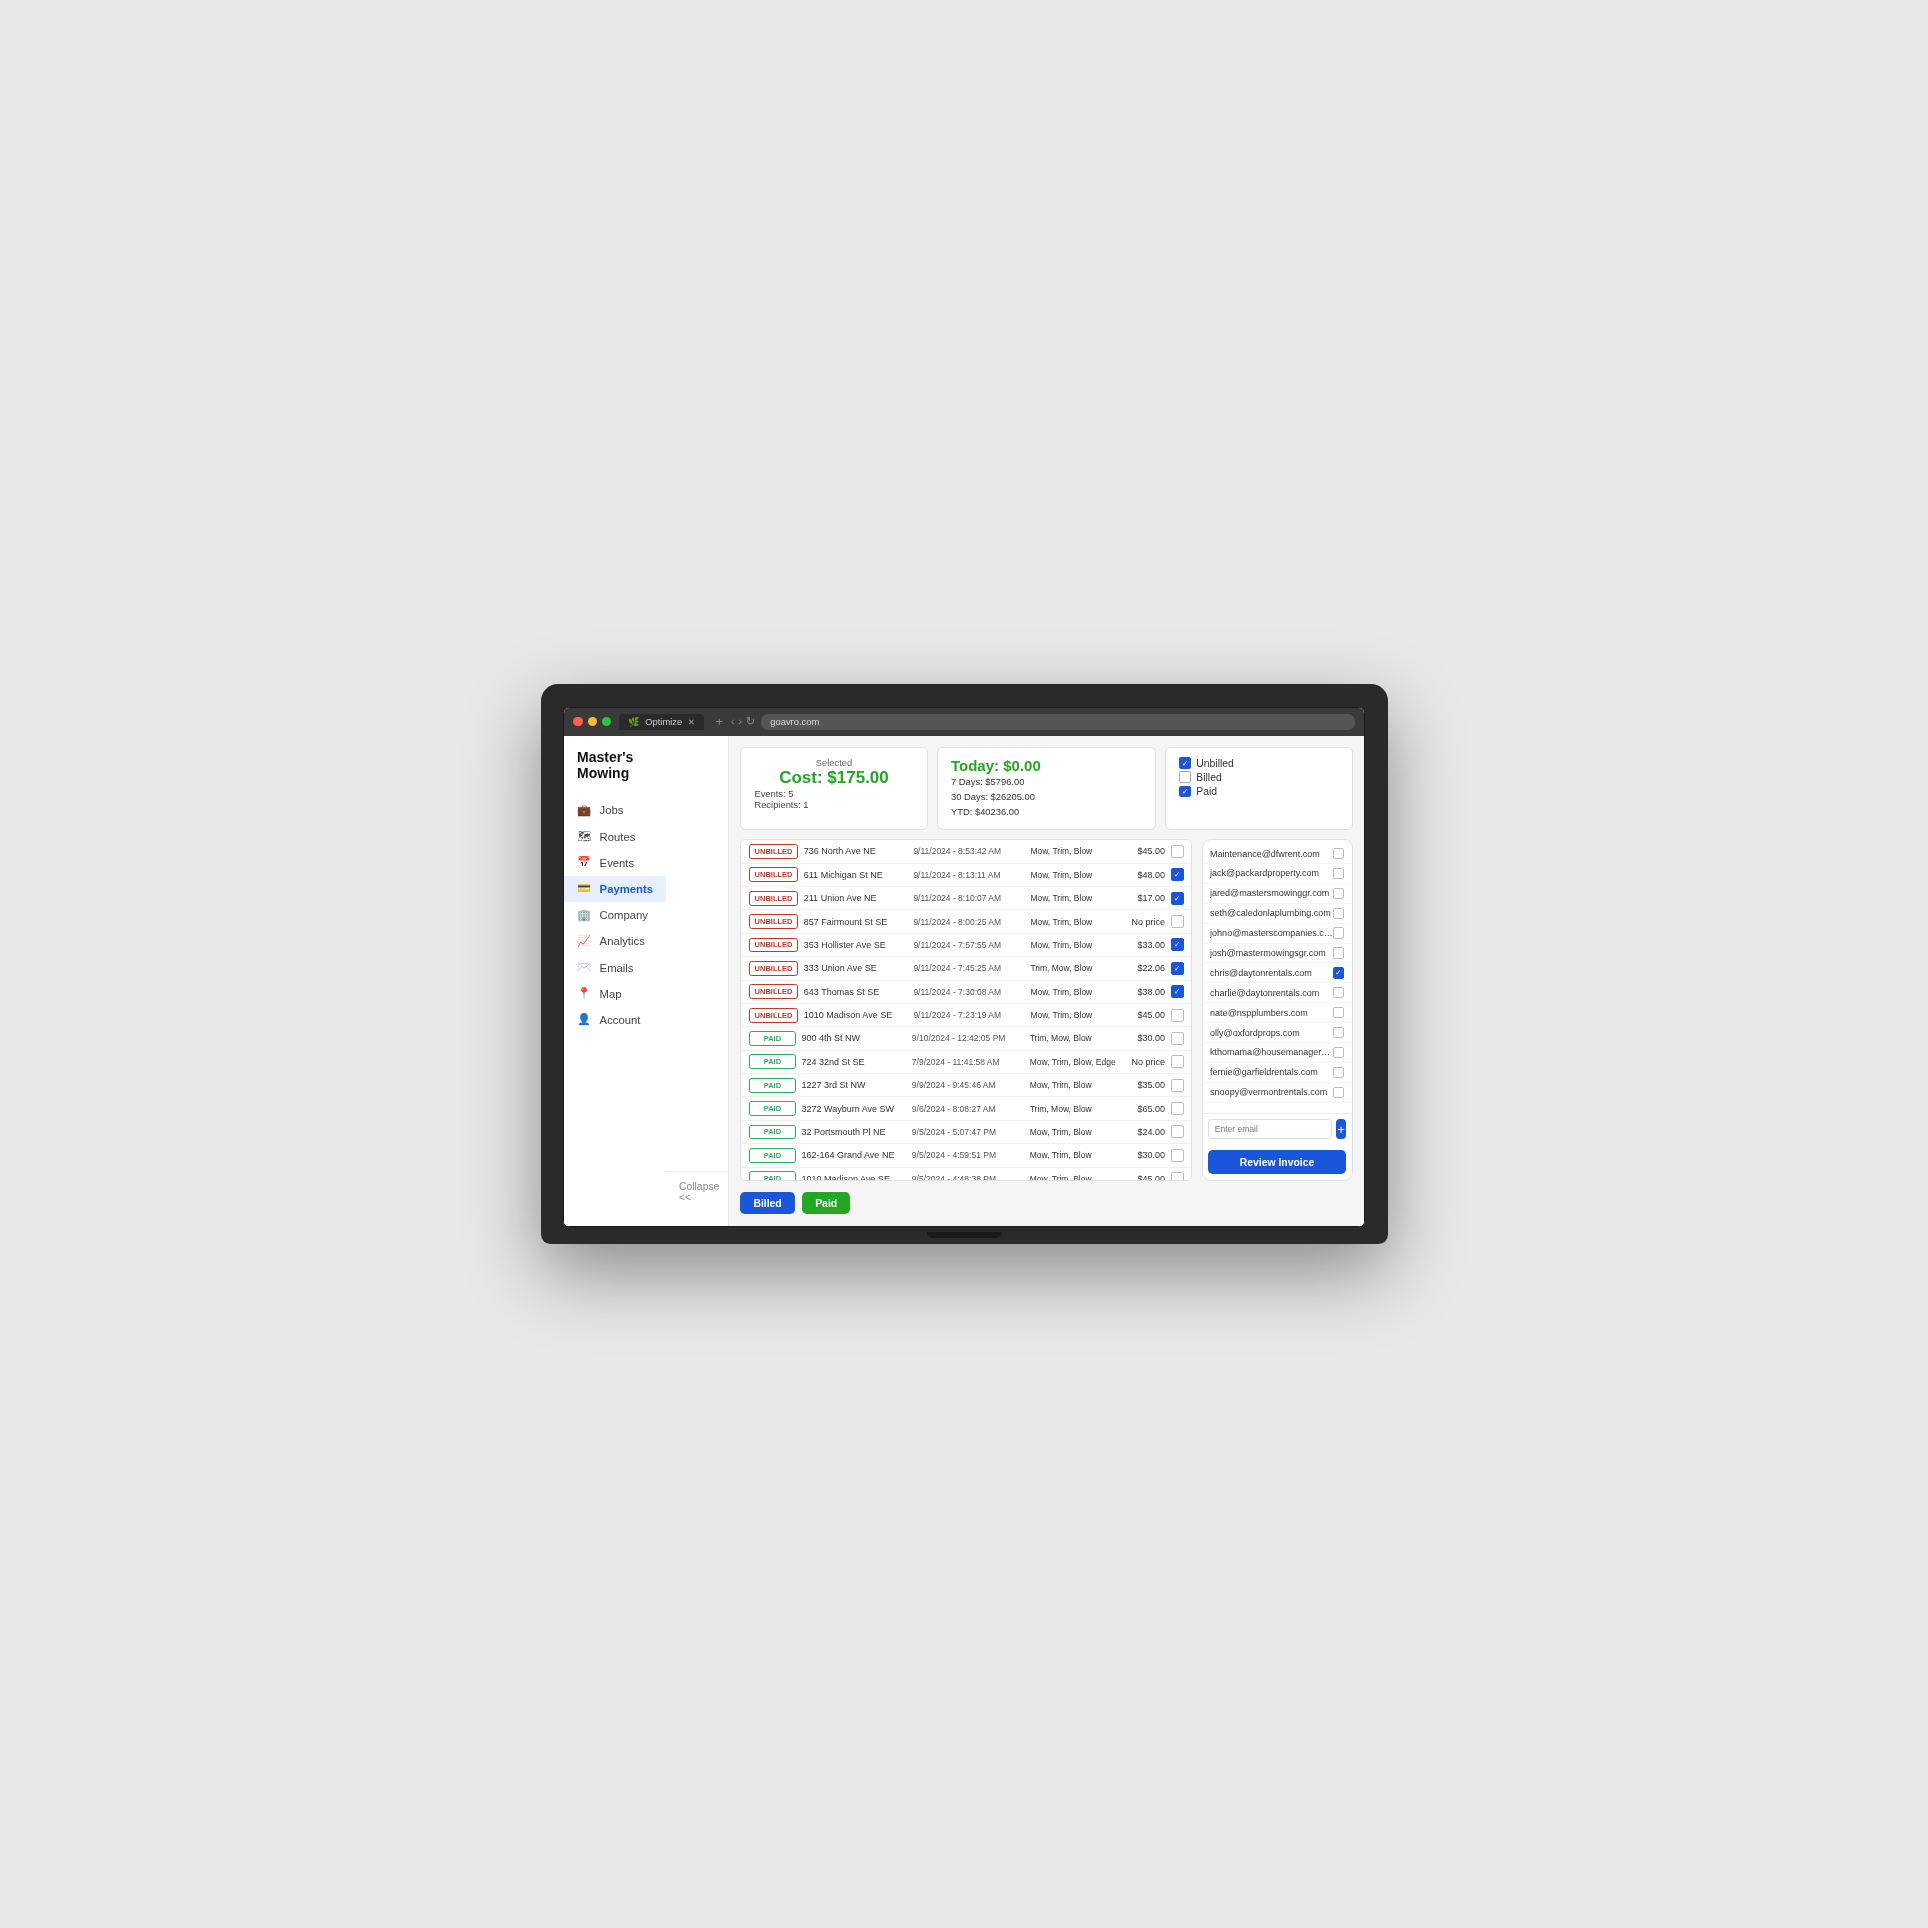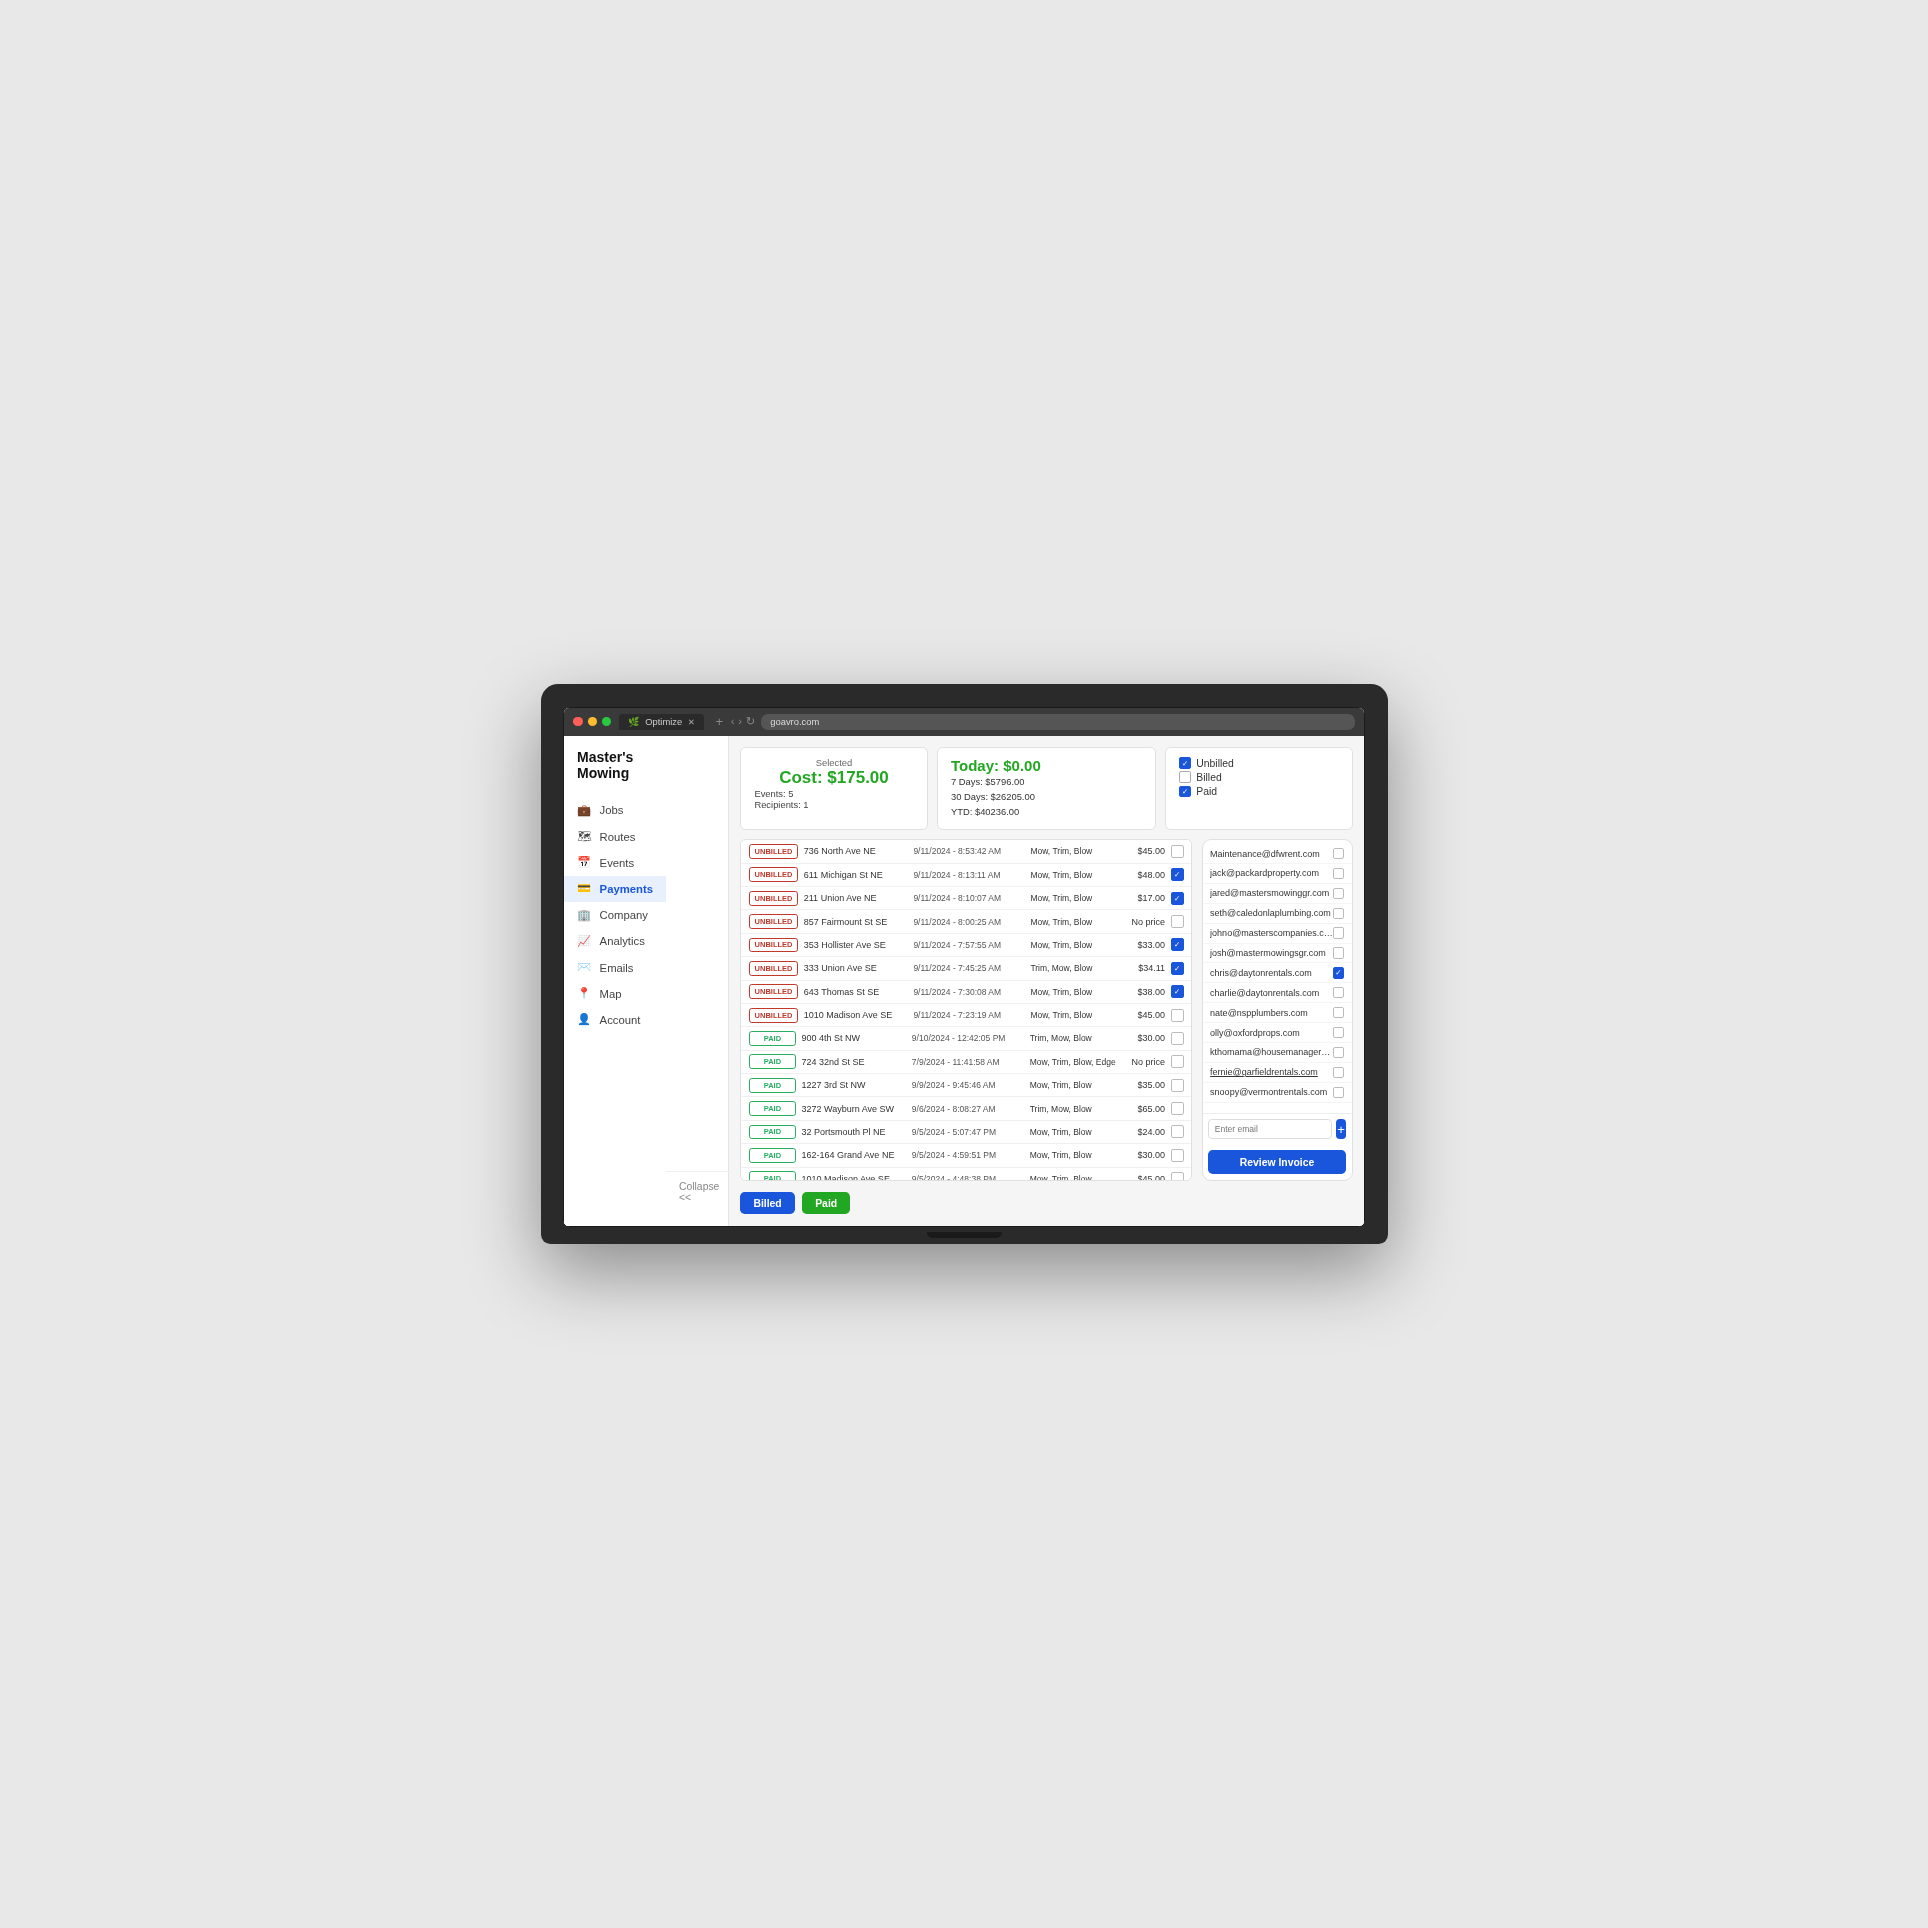--- a/index.html
+++ b/index.html
@@ -489,21 +489,21 @@
     <span class="row-date">9/11/2024 - 7:57:55 AM</span>
     <span class="row-service">Mow, Trim, Blow</span>
     <span class="row-price">$33.00</span>
     <div class="row-check checked">✓</div>
   </div>
               <div class="table-row">
     <span class="status-badge badge-unbilled">UNBILLED</span>
     <span class="row-address">333 Union Ave SE</span>
     <span class="row-date">9/11/2024 - 7:45:25 AM</span>
     <span class="row-service">Trim, Mow, Blow</span>
-    <span class="row-price">$34.11</span>
+    <span class="row-price">$22.06</span>
     <div class="row-check checked">✓</div>
   </div>
               <div class="table-row">
     <span class="status-badge badge-unbilled">UNBILLED</span>
     <span class="row-address">643 Thomas St SE</span>
     <span class="row-date">9/11/2024 - 7:30:08 AM</span>
     <span class="row-service">Mow, Trim, Blow</span>
     <span class="row-price">$38.00</span>
     <div class="row-check checked">✓</div>
   </div>
@@ -622,21 +622,21 @@
   </div>
                 <div class="email-item">
     <span style="flex:1;overflow:hidden;text-overflow:ellipsis;white-space:nowrap;">olly@oxfordprops.com</span>
     <div class="email-check "></div>
   </div>
                 <div class="email-item">
     <span style="flex:1;overflow:hidden;text-overflow:ellipsis;white-space:nowrap;">kthomama@housemanagers.com</span>
     <div class="email-check "></div>
   </div>
                 <div class="email-item">
-    <span style="flex:1;overflow:hidden;text-overflow:ellipsis;white-space:nowrap;text-decoration:underline;">fernie@garfieldrentals.com</span>
+    <span style="flex:1;overflow:hidden;text-overflow:ellipsis;white-space:nowrap;">fernie@garfieldrentals.com</span>
     <div class="email-check "></div>
   </div>
                 <div class="email-item">
     <span style="flex:1;overflow:hidden;text-overflow:ellipsis;white-space:nowrap;">snoopy@vermontrentals.com</span>
     <div class="email-check "></div>
   </div>
               </div>
             <div class="email-input-row">
               <input class="email-input" type="text" placeholder="Enter email" style="">
               <button class="add-btn">+</button>

